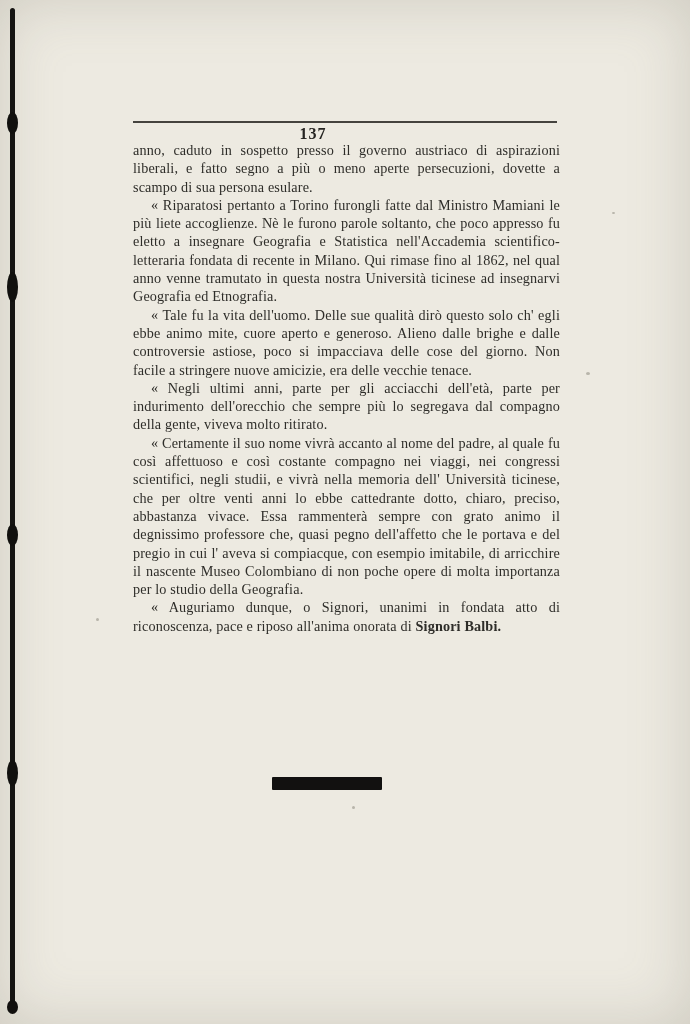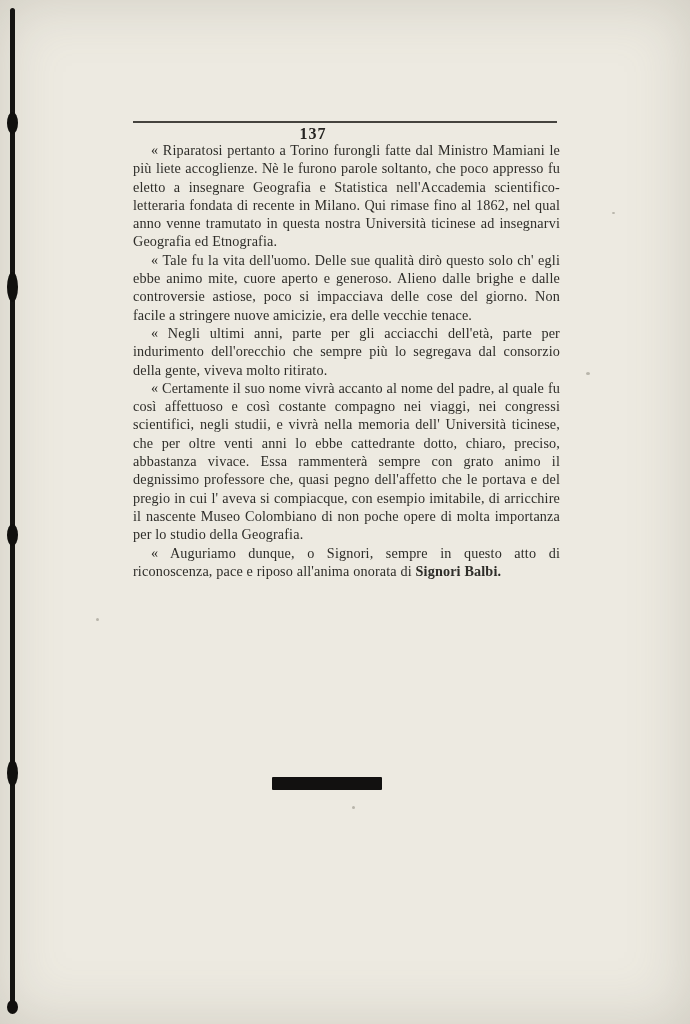--- a/index.html
+++ b/index.html
@@ -112,25 +112,26 @@
   <div class="binding-blob blob-1"></div>
   <div class="binding-blob blob-2"></div>
   <div class="binding-blob blob-3"></div>
   <div class="binding-blob blob-4"></div>
   <div class="binding-blob blob-5"></div>
 
   <div class="page-number">137</div>
   <div class="header-rule"></div>
 
   <div class="text-block">
+    <p class="no-indent">anno, caduto in sospetto presso il governo austriaco di aspirazioni liberali, e fatto segno a più o meno aperte persecuzioni, dovette a scampo di sua persona esulare.</p>
     <p>« Riparatosi pertanto a Torino furongli fatte dal Ministro Mamiani le più liete accoglienze. Nè le furono parole soltanto, che poco appresso fu eletto a insegnare Geografia e Statistica nell'Accademia scientifico-letteraria fondata di recente in Milano. Qui rimase fino al 1862, nel qual anno venne tramutato in questa nostra Università ticinese ad insegnarvi Geografia ed Etnografia.</p>
     <p>« Tale fu la vita dell'uomo. Delle sue qualità dirò questo solo ch' egli ebbe animo mite, cuore aperto e generoso. Alieno dalle brighe e dalle controversie astiose, poco si impacciava delle cose del giorno. Non facile a stringere nuove amicizie, era delle vecchie tenace.</p>
-    <p>« Negli ultimi anni, parte per gli acciacchi dell'età, parte per indurimento dell'orecchio che sempre più lo segregava dal consorzio della gente, viveva molto ritirato.</p>
+    <p>« Negli ultimi anni, parte per gli acciacchi dell'età, parte per indurimento dell'orecchio che sempre più lo segregava dal compagno della gente, viveva molto ritirato.</p>
     <p>« Certamente il suo nome vivrà accanto al nome del padre, al quale fu così affettuoso e così costante compagno nei viaggi, nei congressi scientifici, negli studii, e vivrà nella memoria dell' Università ticinese, che per oltre venti anni lo ebbe cattedrante dotto, chiaro, preciso, abbastanza vivace. Essa rammenterà sempre con grato animo il degnissimo professore che, quasi pegno dell'affetto che le portava e del pregio in cui l' aveva si compiacque, con esempio imitabile, di arricchire il nascente Museo Colombiano di non poche opere di molta importanza per lo studio della Geografia.</p>
-    <p><span>« Auguriamo dunque, o Signori, sempre in questo atto di riconoscenza, pace e riposo all'anima onorata di </span><span class="bold-name">Signori Balbi.</span></p>
+    <p><span>« Auguriamo dunque, o Signori, unanimi in fondata atto di riconoscenza, pace e riposo all'anima onorata di </span><span class="bold-name">Signori Balbi.</span></p>
   </div>
 
   <div class="bottom-bar"></div>
 
   <div class="speck speck-1"></div>
   <div class="speck speck-2"></div>
   <div class="speck speck-3"></div>
   <div class="speck speck-4"></div>
 
 </div>

